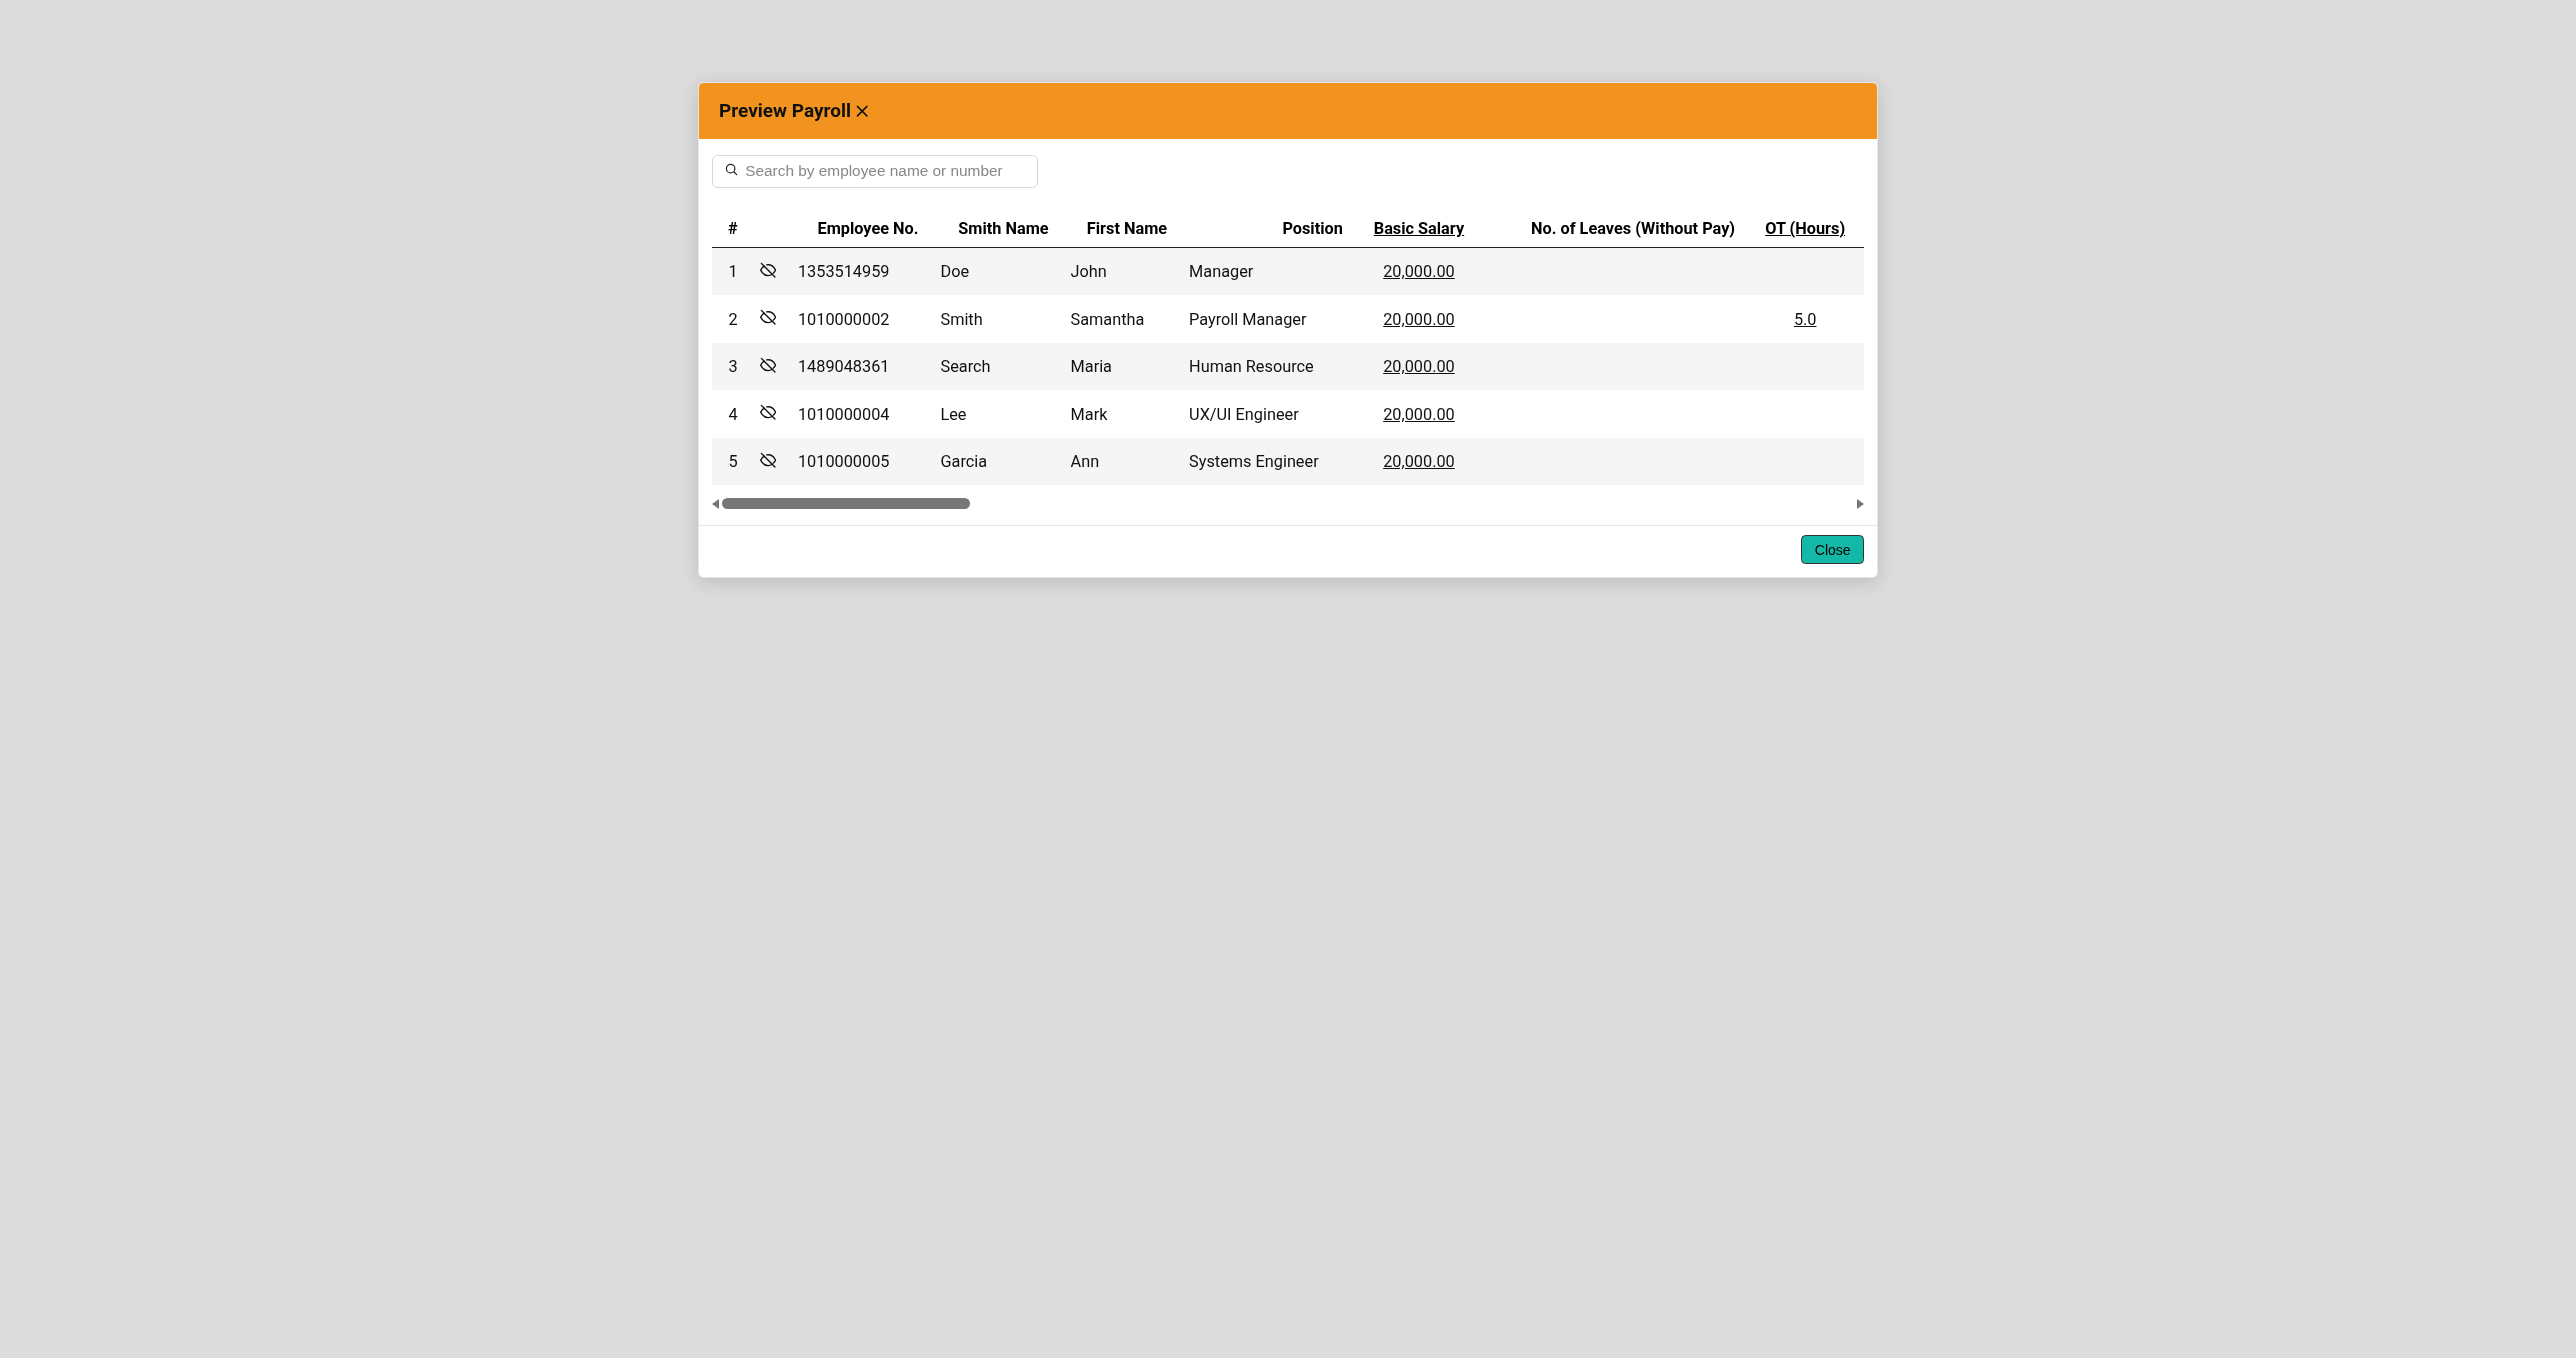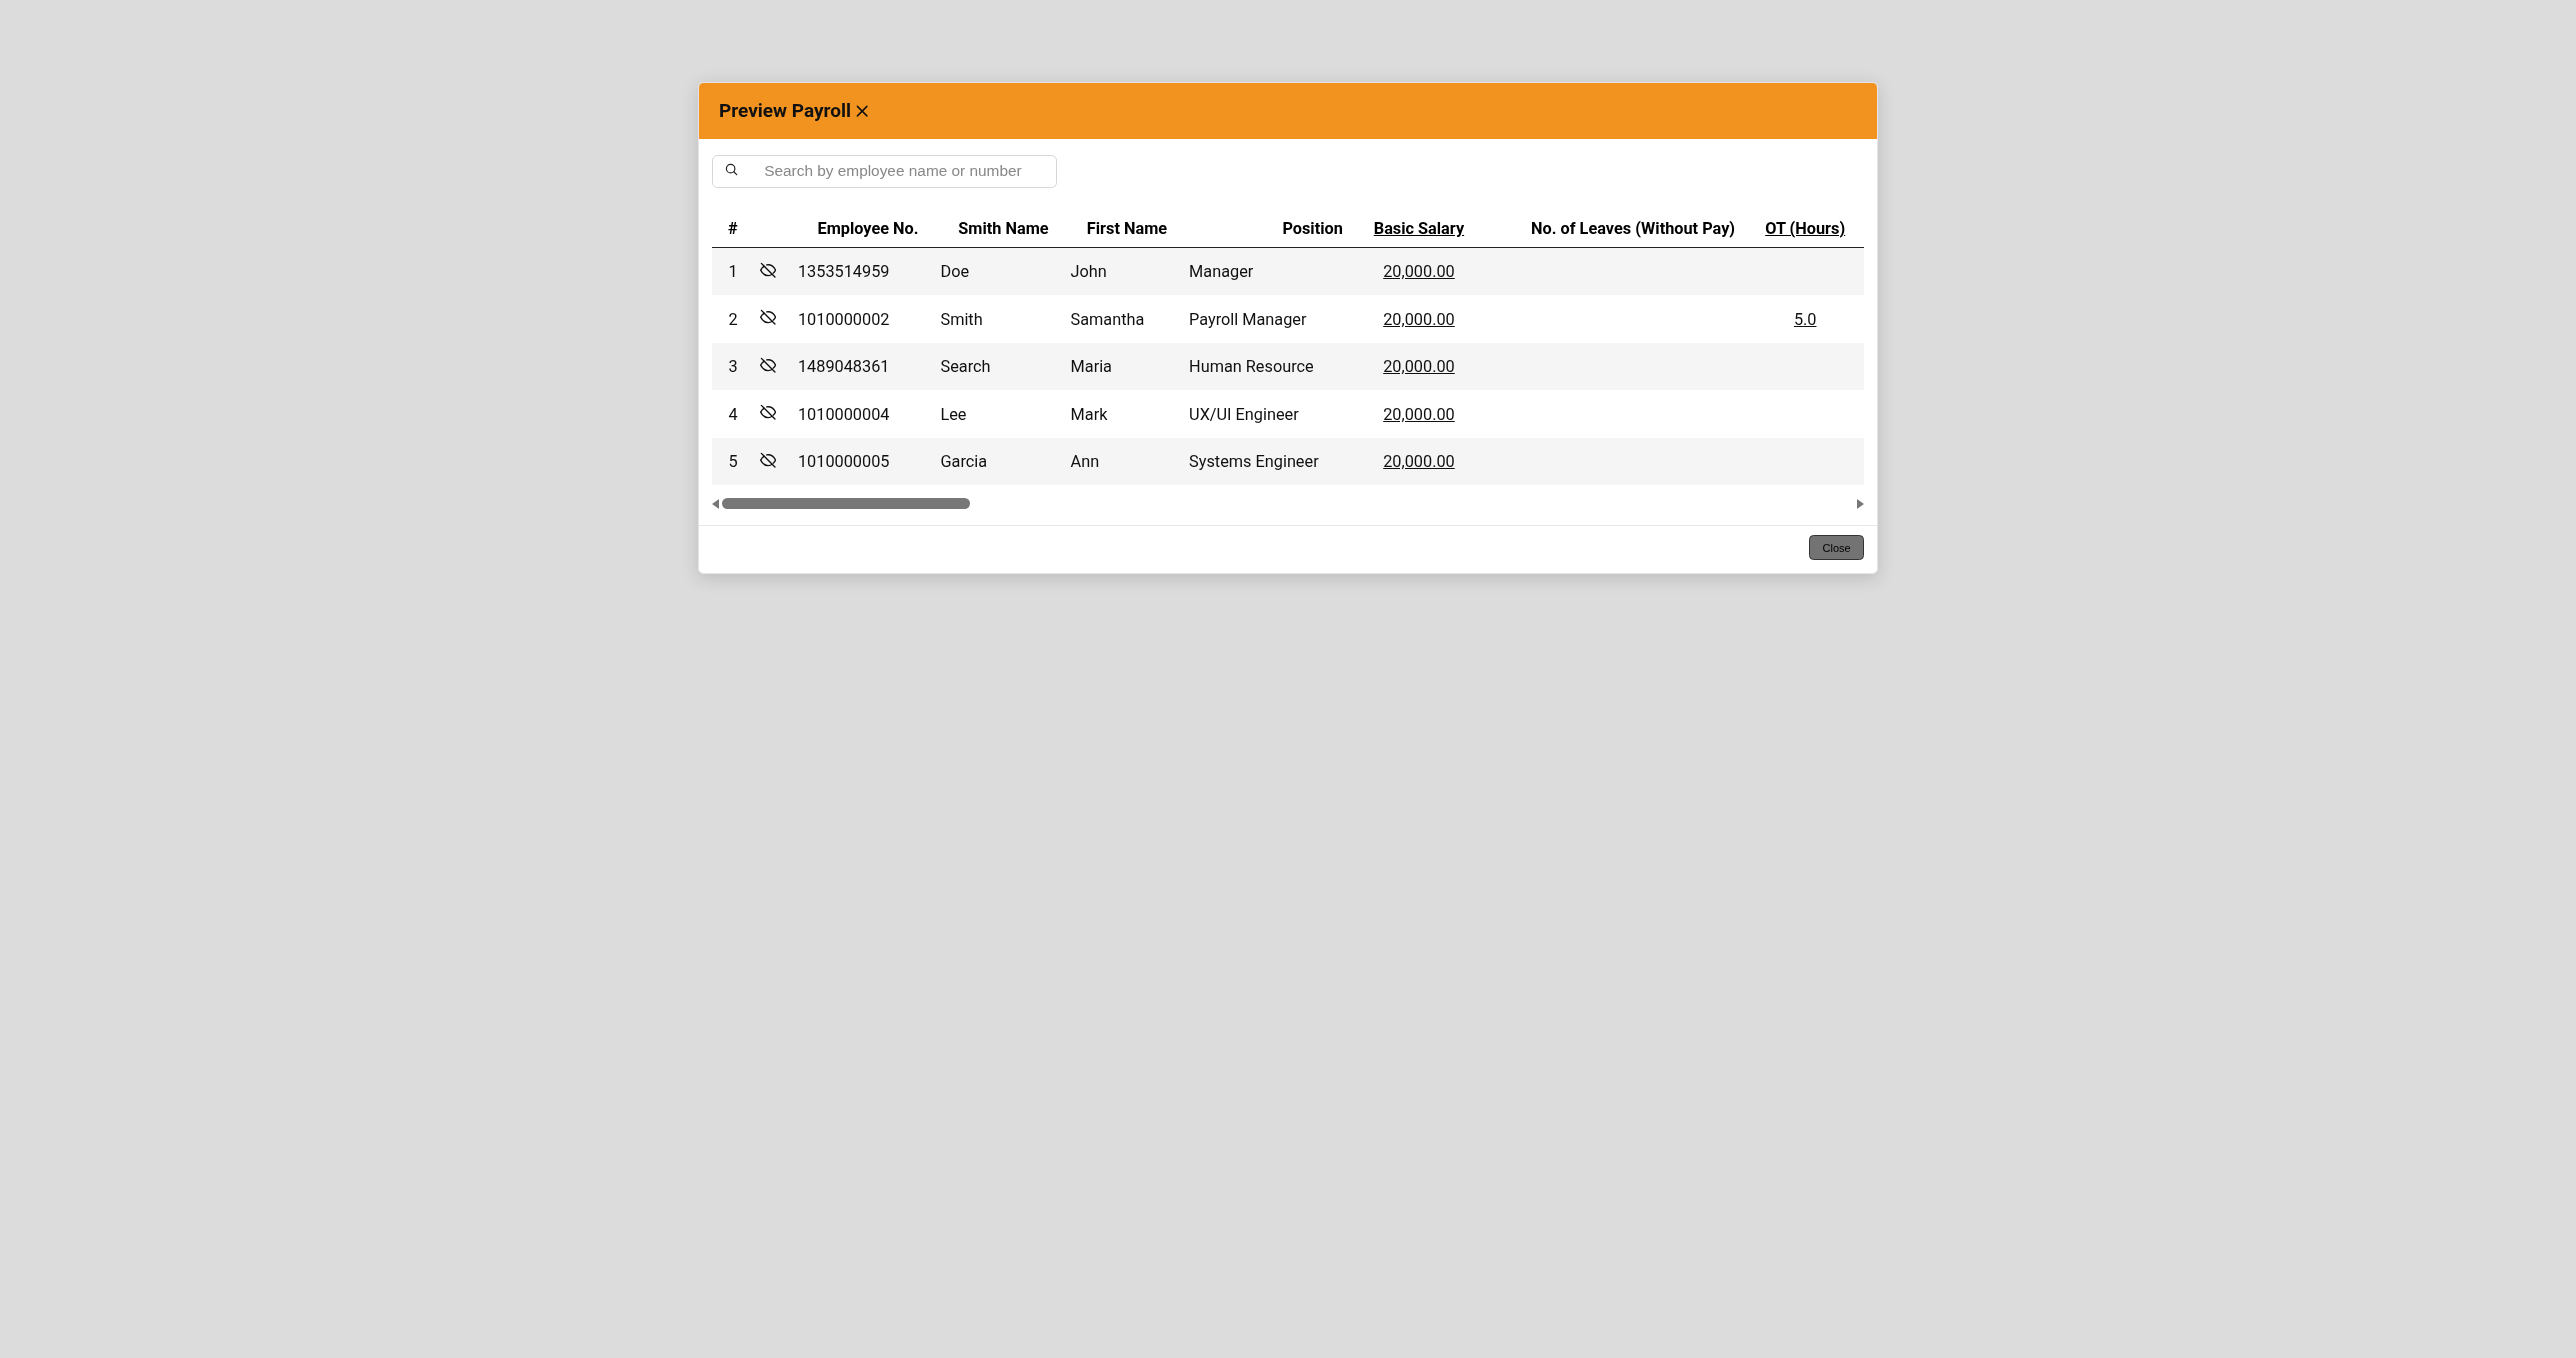--- a/index.html
+++ b/index.html
@@ -44,21 +44,21 @@
   .close-x svg { width: 16.3px; height: 16.3px; }
   .modal-body {
     padding: 16.3px 12.7px 0 12.7px;
   }
   .search-wrap {
     display: inline-flex;
     align-items: center;
     border: 0.9px solid #d6d6d6;
     border-radius: 5.4px;
     padding: 6.3px 11px;
-    gap: 26px;
+    gap: 7px;
     margin-bottom: 22px;
   }
   .search-wrap svg { width: 14.5px; height: 14.5px; color:#222; }
   .search-input {
     border: none;
     outline: none;
     font-size: 15.4px;
     width: 281px;
     color: #333;
   }
@@ -123,24 +123,24 @@
     border-radius: 5.4px;
   }
   .modal-footer {
     border-top: 0.9px solid #e7e7e7;
     padding: 9px 12.7px 12.7px 12.7px;
     display: flex;
     justify-content: flex-end;
   }
   .btn-close {
     border: 0.9px solid #333;
-    background: #737373;
+    background: #14b8a6;
     border-radius: 4.5px;
     padding: 5.4px 12.7px;
-    font-size: 11px;
+    font-size: 14px;
     cursor: pointer;
   }
 </style>
 </head>
 <body>
 
 <div class="modal">
 
   <div class="modal-header">
     <div class="modal-title">Preview Payroll</div>

